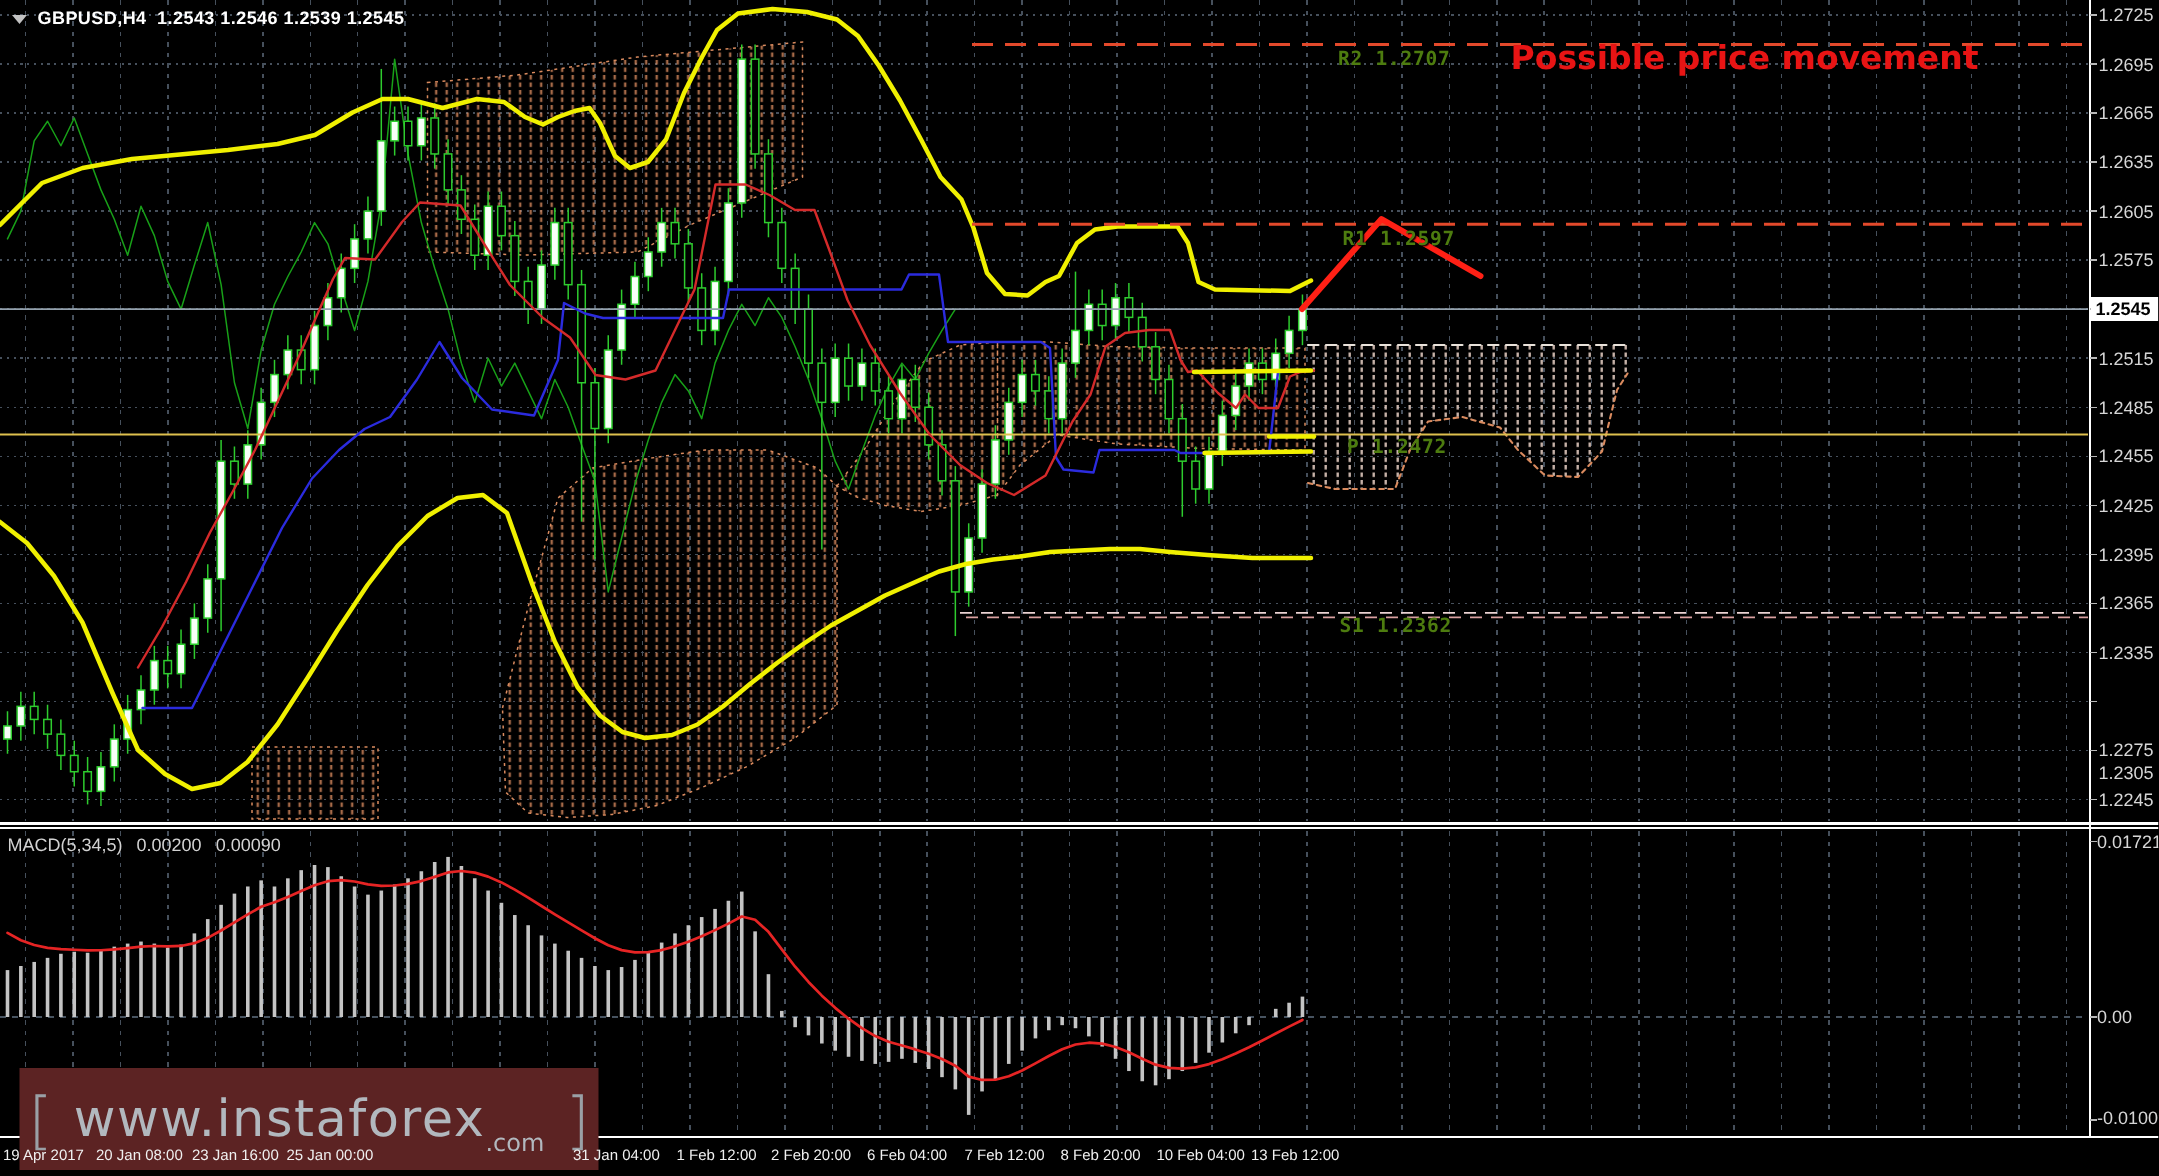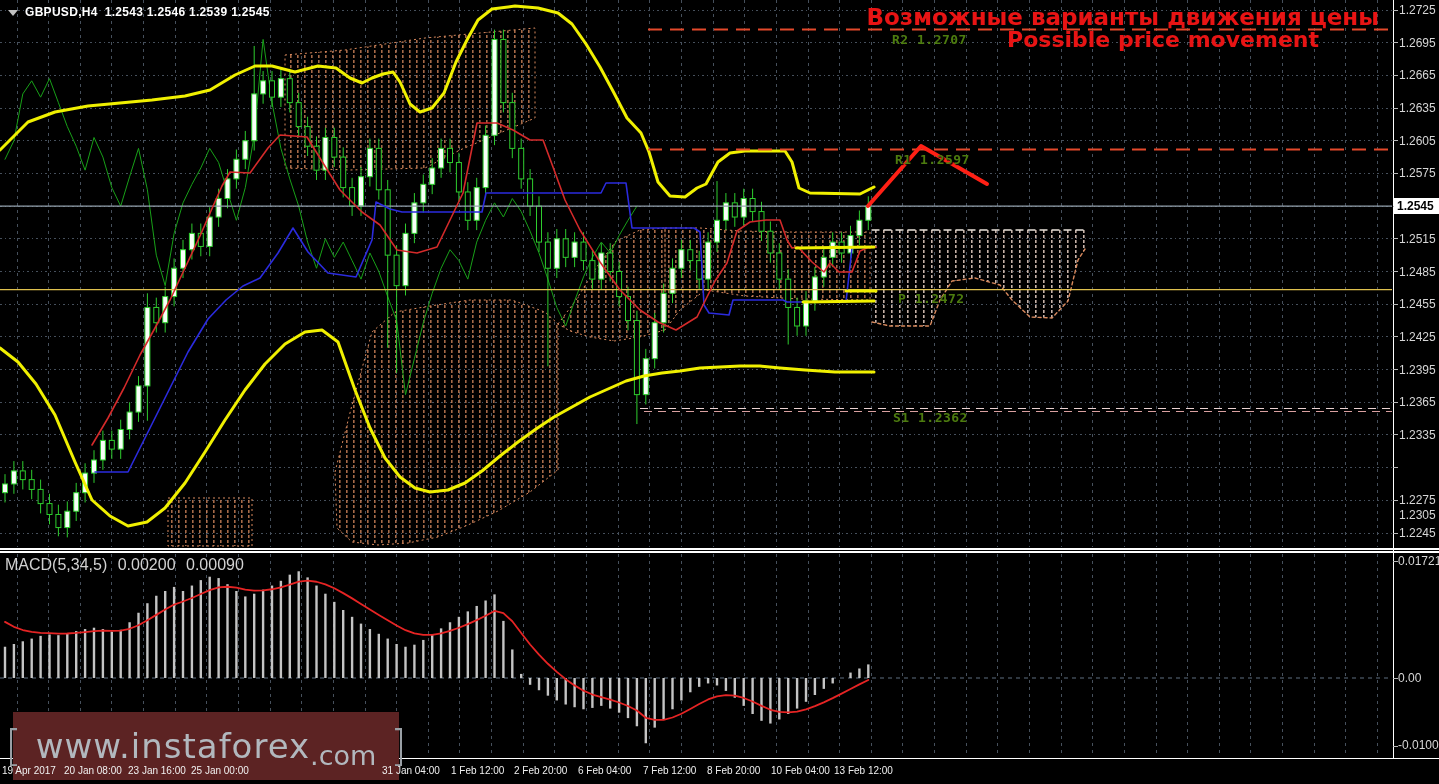--- a/index.html
+++ b/index.html
@@ -10,33 +10,33 @@
   .title-bar{left:4px;top:5px;color:#ffffff;font-size:12px;font-weight:bold;letter-spacing:.3px;
              display:flex;align-items:center;}
   .tri{display:inline-block;width:0;height:0;border-left:5px solid transparent;
        border-right:5px solid transparent;border-top:6px solid #c2c2c2;margin:2px 7px 0 4px;}
   .title-num{margin-left:7px;font-weight:bold;}
   .ann{font-family:"DejaVu Sans",sans-serif;font-weight:bold;color:#e81414;z-index:4;}
   #ann-ru{top:4px;right:60px;font-size:23px;}
   #ann-en{top:27px;right:120px;font-size:22px;}
   .pivot-lbl{color:#4d7c0f;font-family:"DejaVu Sans Mono",monospace;font-size:13px;
              font-weight:bold;letter-spacing:.5px;text-shadow:1px 1px 1px #000;}
-  .macd-lbl{left:5px;top:556px;color:#d2d2d2;font-size:16px;}
+  .macd-lbl{left:5px;top:556px;color:#d2d2d2;font-size:12px;}
   .macd-lbl span{margin-right:6px;}
   .axis-lbl{color:#d6d6d6;font-size:12px;z-index:4;}
   .time-lbl{color:#f0f0f0;font-size:10px;z-index:6;}
   #price-tag{left:1394px;top:198px;width:45px;height:16px;background:#ffffff;color:#000;
              font-size:12px;font-weight:bold;display:flex;align-items:center;
              padding-left:3px;box-sizing:border-box;z-index:5;}
   #watermark{left:13px;top:712px;width:386px;height:68px;background:#5c2323;z-index:3;
              display:flex;align-items:center;justify-content:center;
              font-family:"DejaVu Sans",sans-serif;color:#b2b8be;}
   .wm-br{font-size:42px;font-weight:200;color:#9aa0a6;margin:0 14px;}
   .wm-main{font-size:34px;letter-spacing:1px;}
-  .wm-suf{font-size:27px;align-self:flex-end;margin-bottom:9px;}
+  .wm-suf{font-size:16px;align-self:flex-end;margin-bottom:9px;}
 </style>
 </head>
 <body>
 
 <div id="app">
   <svg id="chart-svg" width="1439" height="784">
       <defs>
         <pattern id="hatchOrange" width="7" height="5" patternUnits="userSpaceOnUse">
           <rect x="3" y="0" width="1.6" height="3" fill="#d98a5e" opacity="0.9"></rect>
         </pattern>
@@ -513,21 +513,20 @@
         <line x1="1393" y1="746.59182" x2="1398" y2="746.59182" stroke="#b8b8b8" stroke-width="1"></line>
       </g>
     </svg>
 
   <div class="lbl title-bar">
     <span class="tri"></span>
     <span>GBPUSD,H4</span>
     <span class="title-num">1.2543 1.2546 1.2539 1.2545</span>
   </div>
 
-  <div id="ann-ru" class="lbl ann">Возможные варианты движения цены</div>
   <div id="ann-en" class="lbl ann">Possible price movement</div>
 
   <div class="lbl pivot-lbl" id="pl-r2" style="left: 892px; top: 32px;">R2 1.2707</div>
   <div class="lbl pivot-lbl" id="pl-r1" style="left: 895px; top: 152px;">R1 1.2597</div>
   <div class="lbl pivot-lbl" id="pl-p" style="left: 898px; top: 291px;">P 1.2472</div>
   <div class="lbl pivot-lbl" id="pl-s1" style="left: 893px; top: 410px;">S1 1.2362</div>
 
   <div class="lbl macd-lbl">
     <span>MACD(5,34,5)</span>
     <span>0.00200</span>

